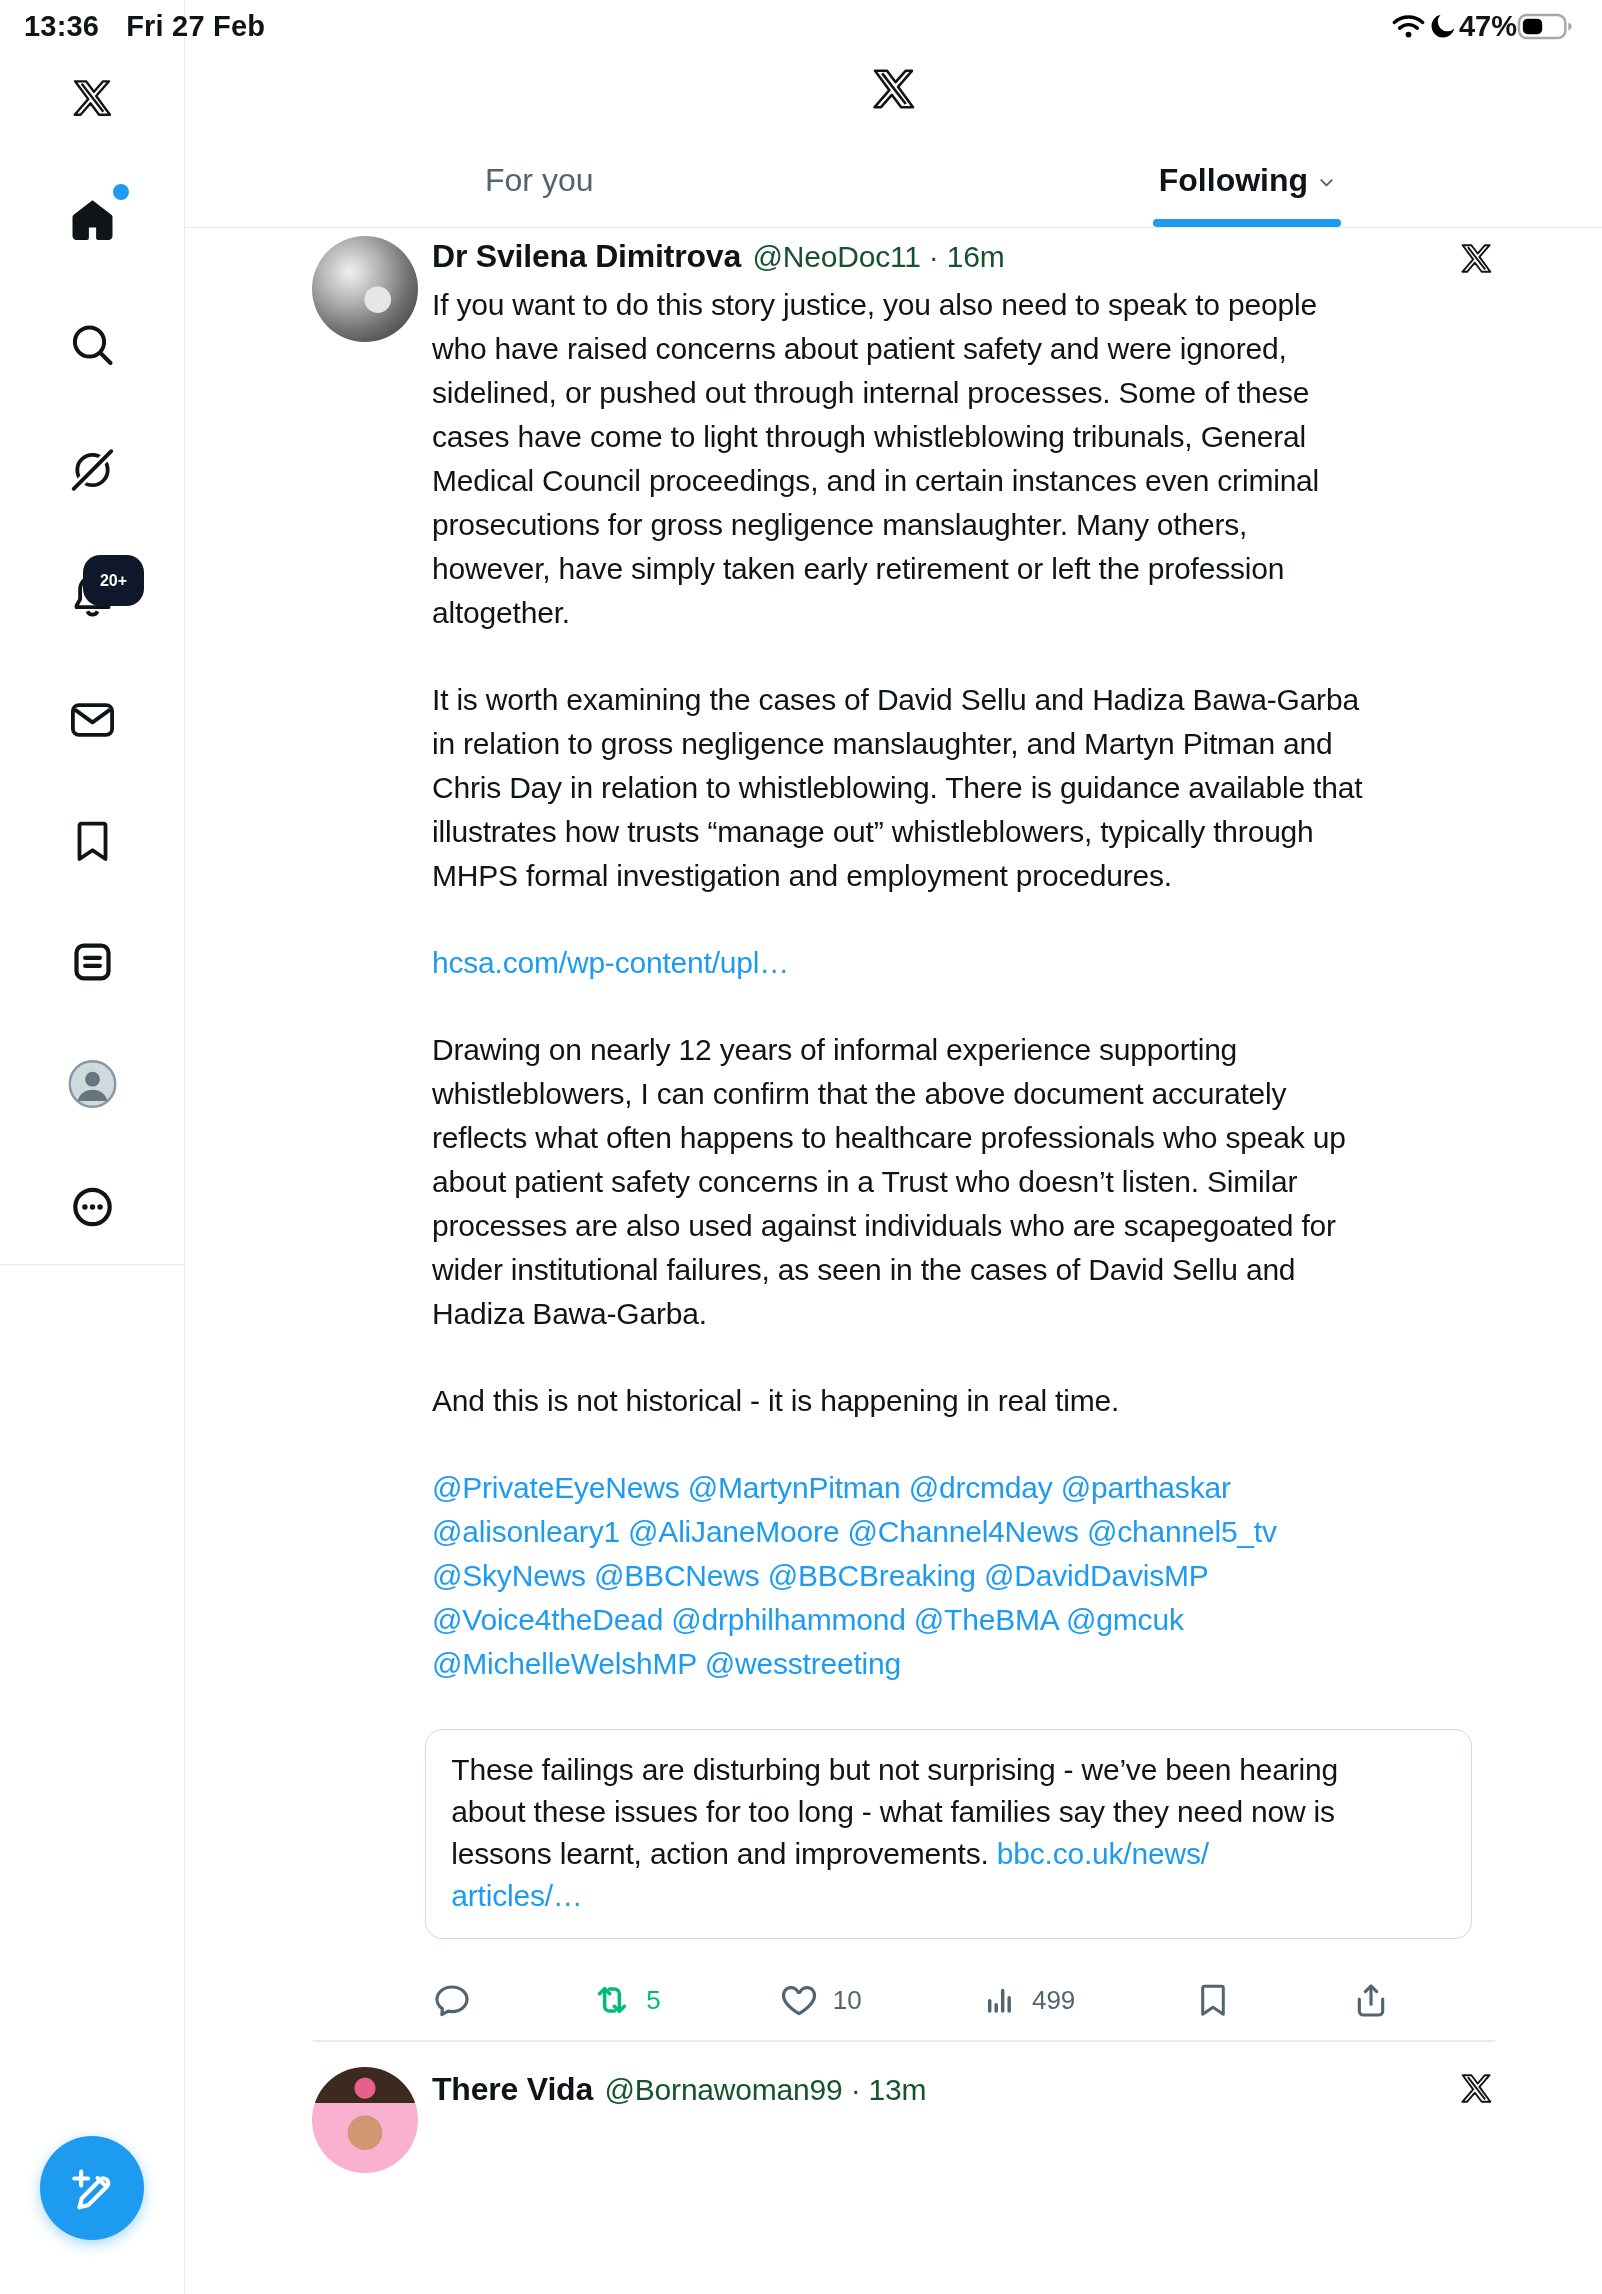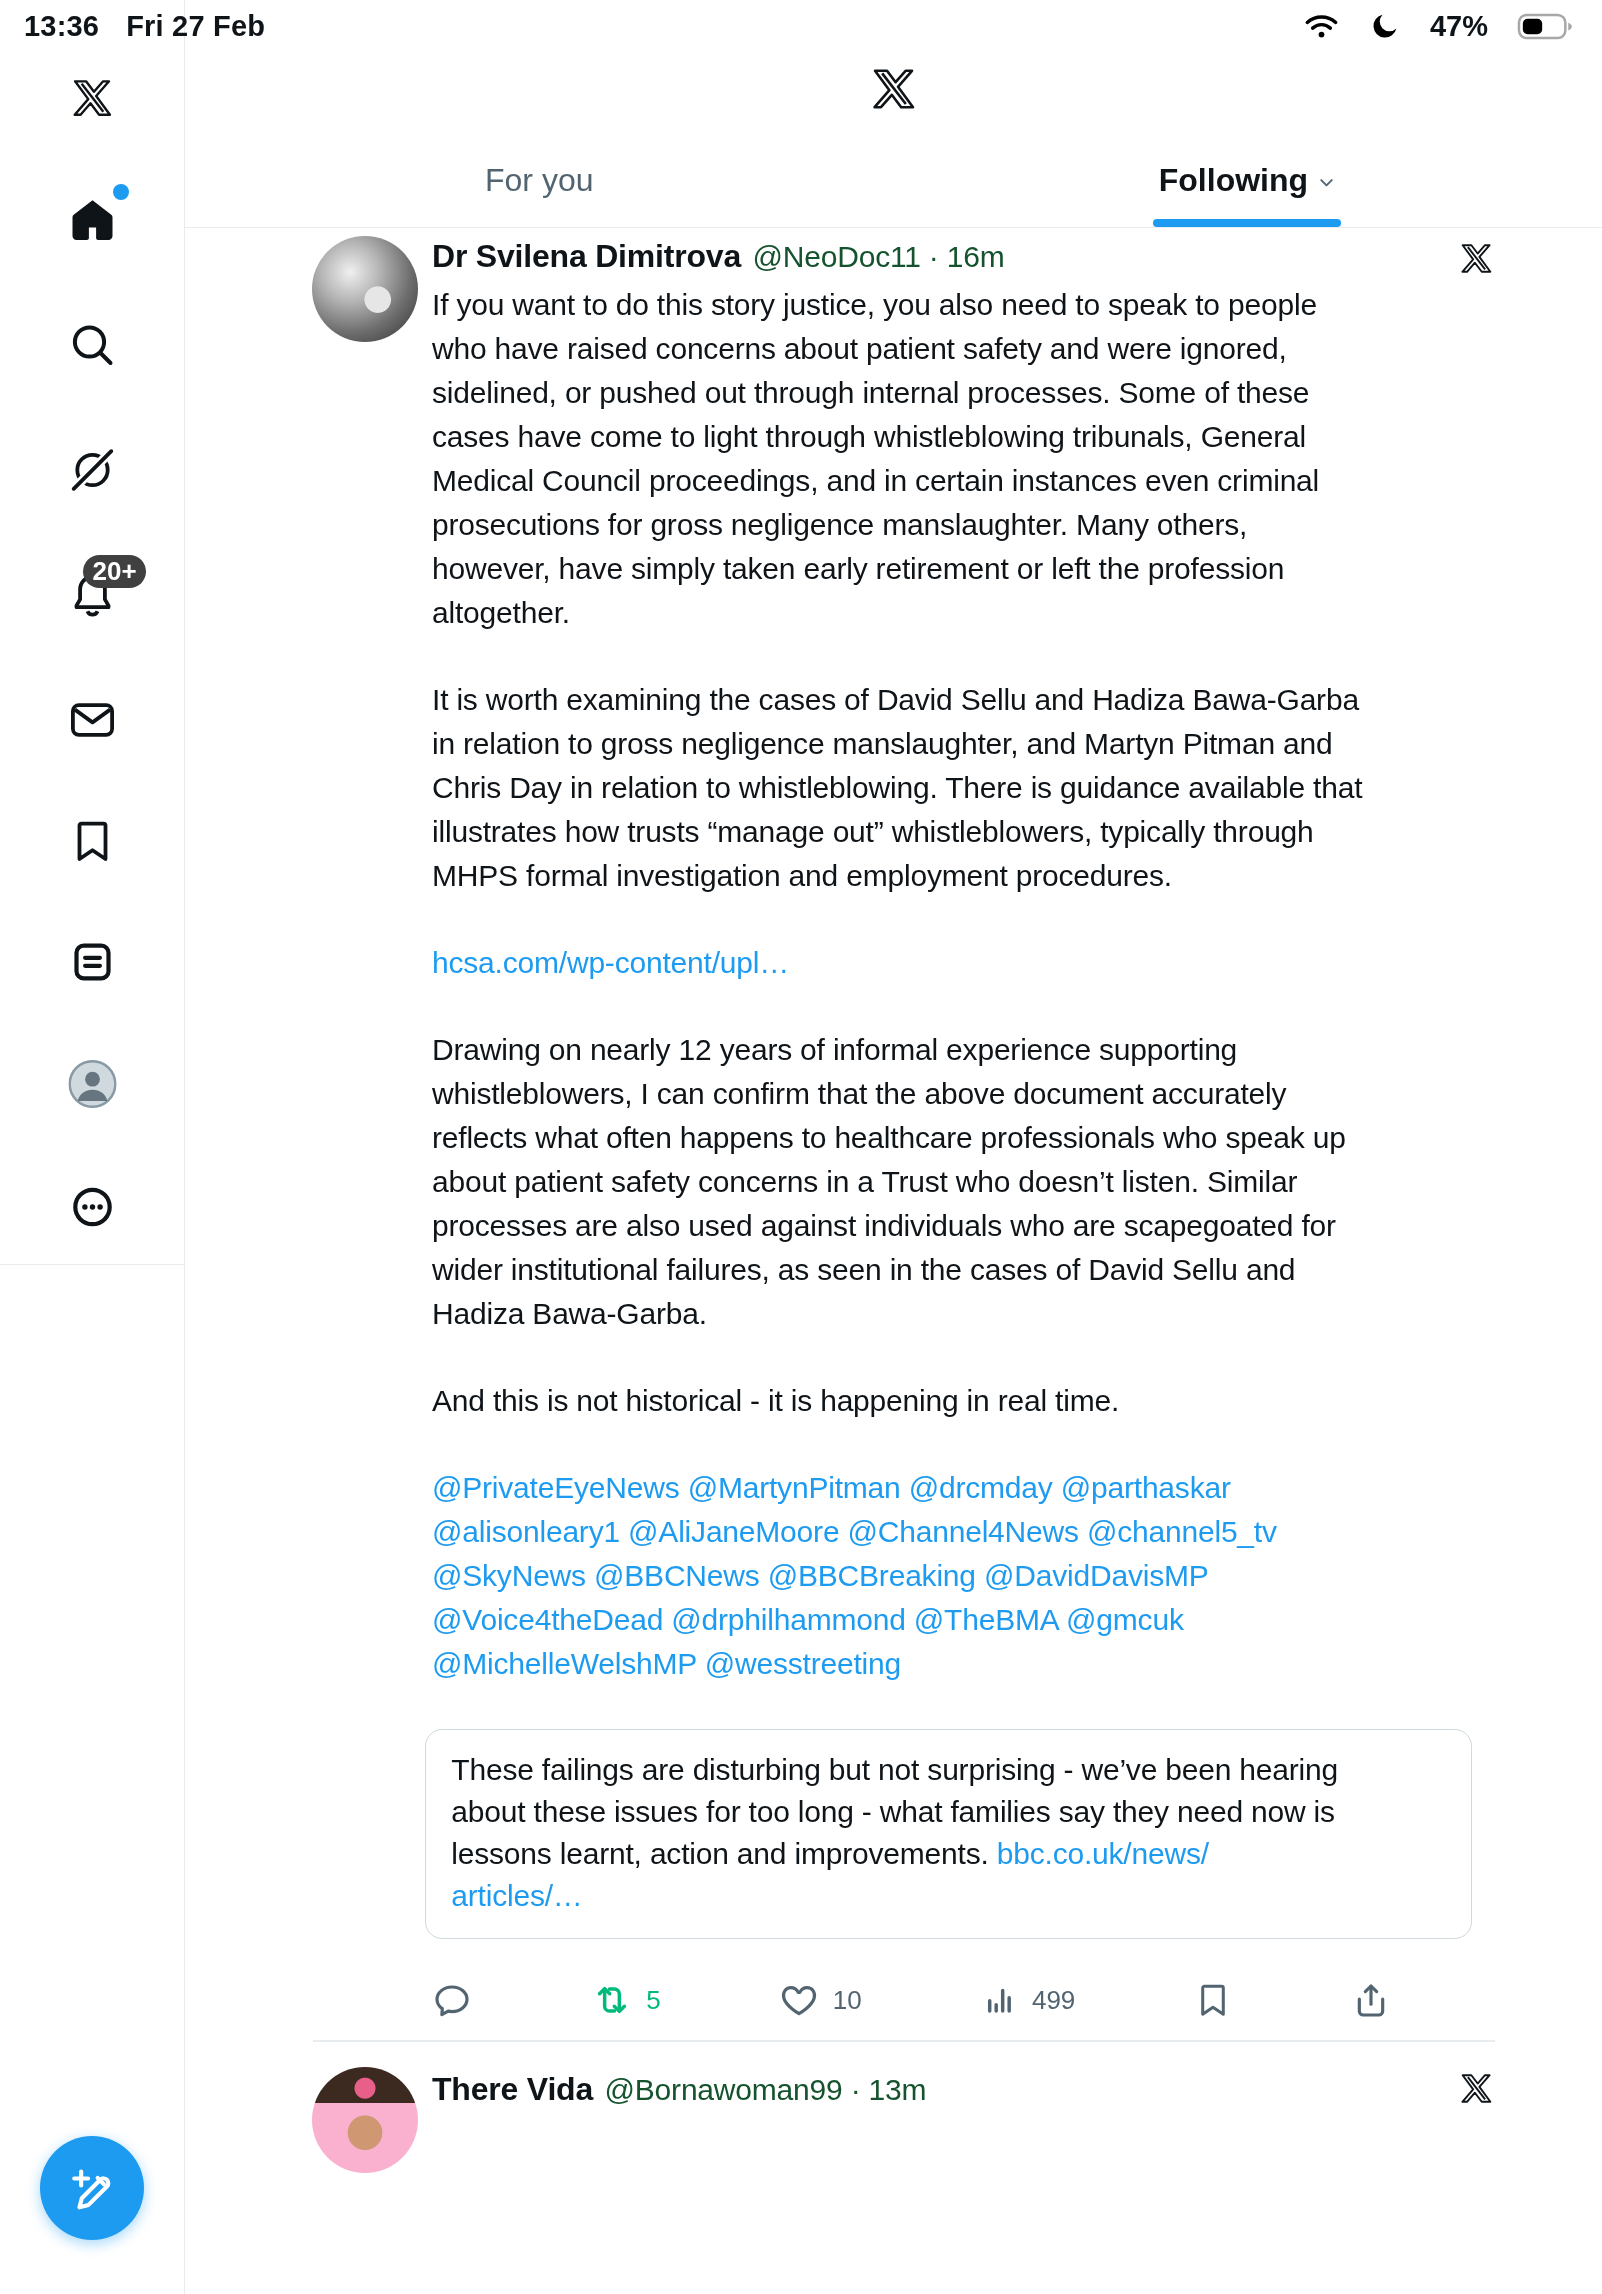--- a/index.html
+++ b/index.html
@@ -3,28 +3,28 @@
 <meta charset="utf-8">
 <style>
   * { margin:0; padding:0; box-sizing:border-box; }
   html,body { background:#fff; }
   body { font-family:"Liberation Sans","DejaVu Sans",sans-serif; color:#0f1419; }
   .screen { position:relative; width:1602px; height:2294px; background:#fff; overflow:hidden; }
 
   
   .statusbar { position:absolute; left:0; top:0; width:100%; height:54px; z-index:30; }
   .sb-left { position:absolute; left:24px; top:9.6px; font-size:29px; font-weight:700; letter-spacing:0.2px; display:flex; gap:27px;justify-content:center; }
-  .sb-right { position:absolute; right:25px; top:9.6px; display:flex; align-items:center; gap:29px; }
+  .sb-right { position:absolute; right:25px; top:9.6px; display:flex; align-items:center; gap:0; }
   .sb-right .pct { font-size:29px; font-weight:600; }
 
   
   .sidebar { position:absolute; left:0; top:0; width:185px; height:2294px; border-right:1.4px solid #e8ecef; background:#fff; z-index:10; }
   .side-item { position:absolute; left:92px; transform:translateX(-50%); width:61px; height:61px; display:flex; align-items:center; justify-content:center; cursor:pointer; }
   .side-border { position:absolute; left:0; top:1264px; width:100%; height:1.4px; background:#e8ecef; }
-  .badge { position:absolute; left:83px; top:555px; min-width:61px; height:33px; background:#404040; color:#fff; border-radius:17.3px; font-size:26px; font-weight:600; display:flex; align-items:center; justify-content:center; padding:0 9.6px; z-index:11; }
+  .badge { position:absolute; left:83px; top:555px; min-width:61px; height:51px; background:#0f172a; color:#fff; border-radius:17.3px; font-size:16px; font-weight:600; display:flex; align-items:center; justify-content:center; padding:0 9.6px; z-index:11; }
   .home-dot { position:absolute; left:113px; top:184px; width:16.3px; height:16.3px; border-radius:50%; background:#1d9bf0; z-index:11; }
   .fab { position:absolute; left:40px; top:2136px; width:104px; height:104px; border-radius:50%; background:#1d9bf0; display:flex; align-items:center; justify-content:center; box-shadow:0 3.8px 13.4px rgba(29,155,240,.4); cursor:pointer; z-index:12; }
   .profile-av { width:48px; height:48px; border-radius:50%; background:#cfd9de; box-shadow:inset 0 0 0 2.4px #8899a6; overflow:hidden; position:relative; }
   .profile-av svg { position:absolute; left:0; top:0; }
 
   
   .main { position:absolute; left:185px; top:0; width:1417px; height:2294px; }
   .header { position:relative; height:228px; border-bottom:1.4px solid #e8ecef; background:#fff; }
   .header-x { position:absolute; left:50%; top:65px; transform:translateX(-50%); }
   .tabs { position:absolute; left:0; top:150px; width:100%; height:60px; display:flex; }

